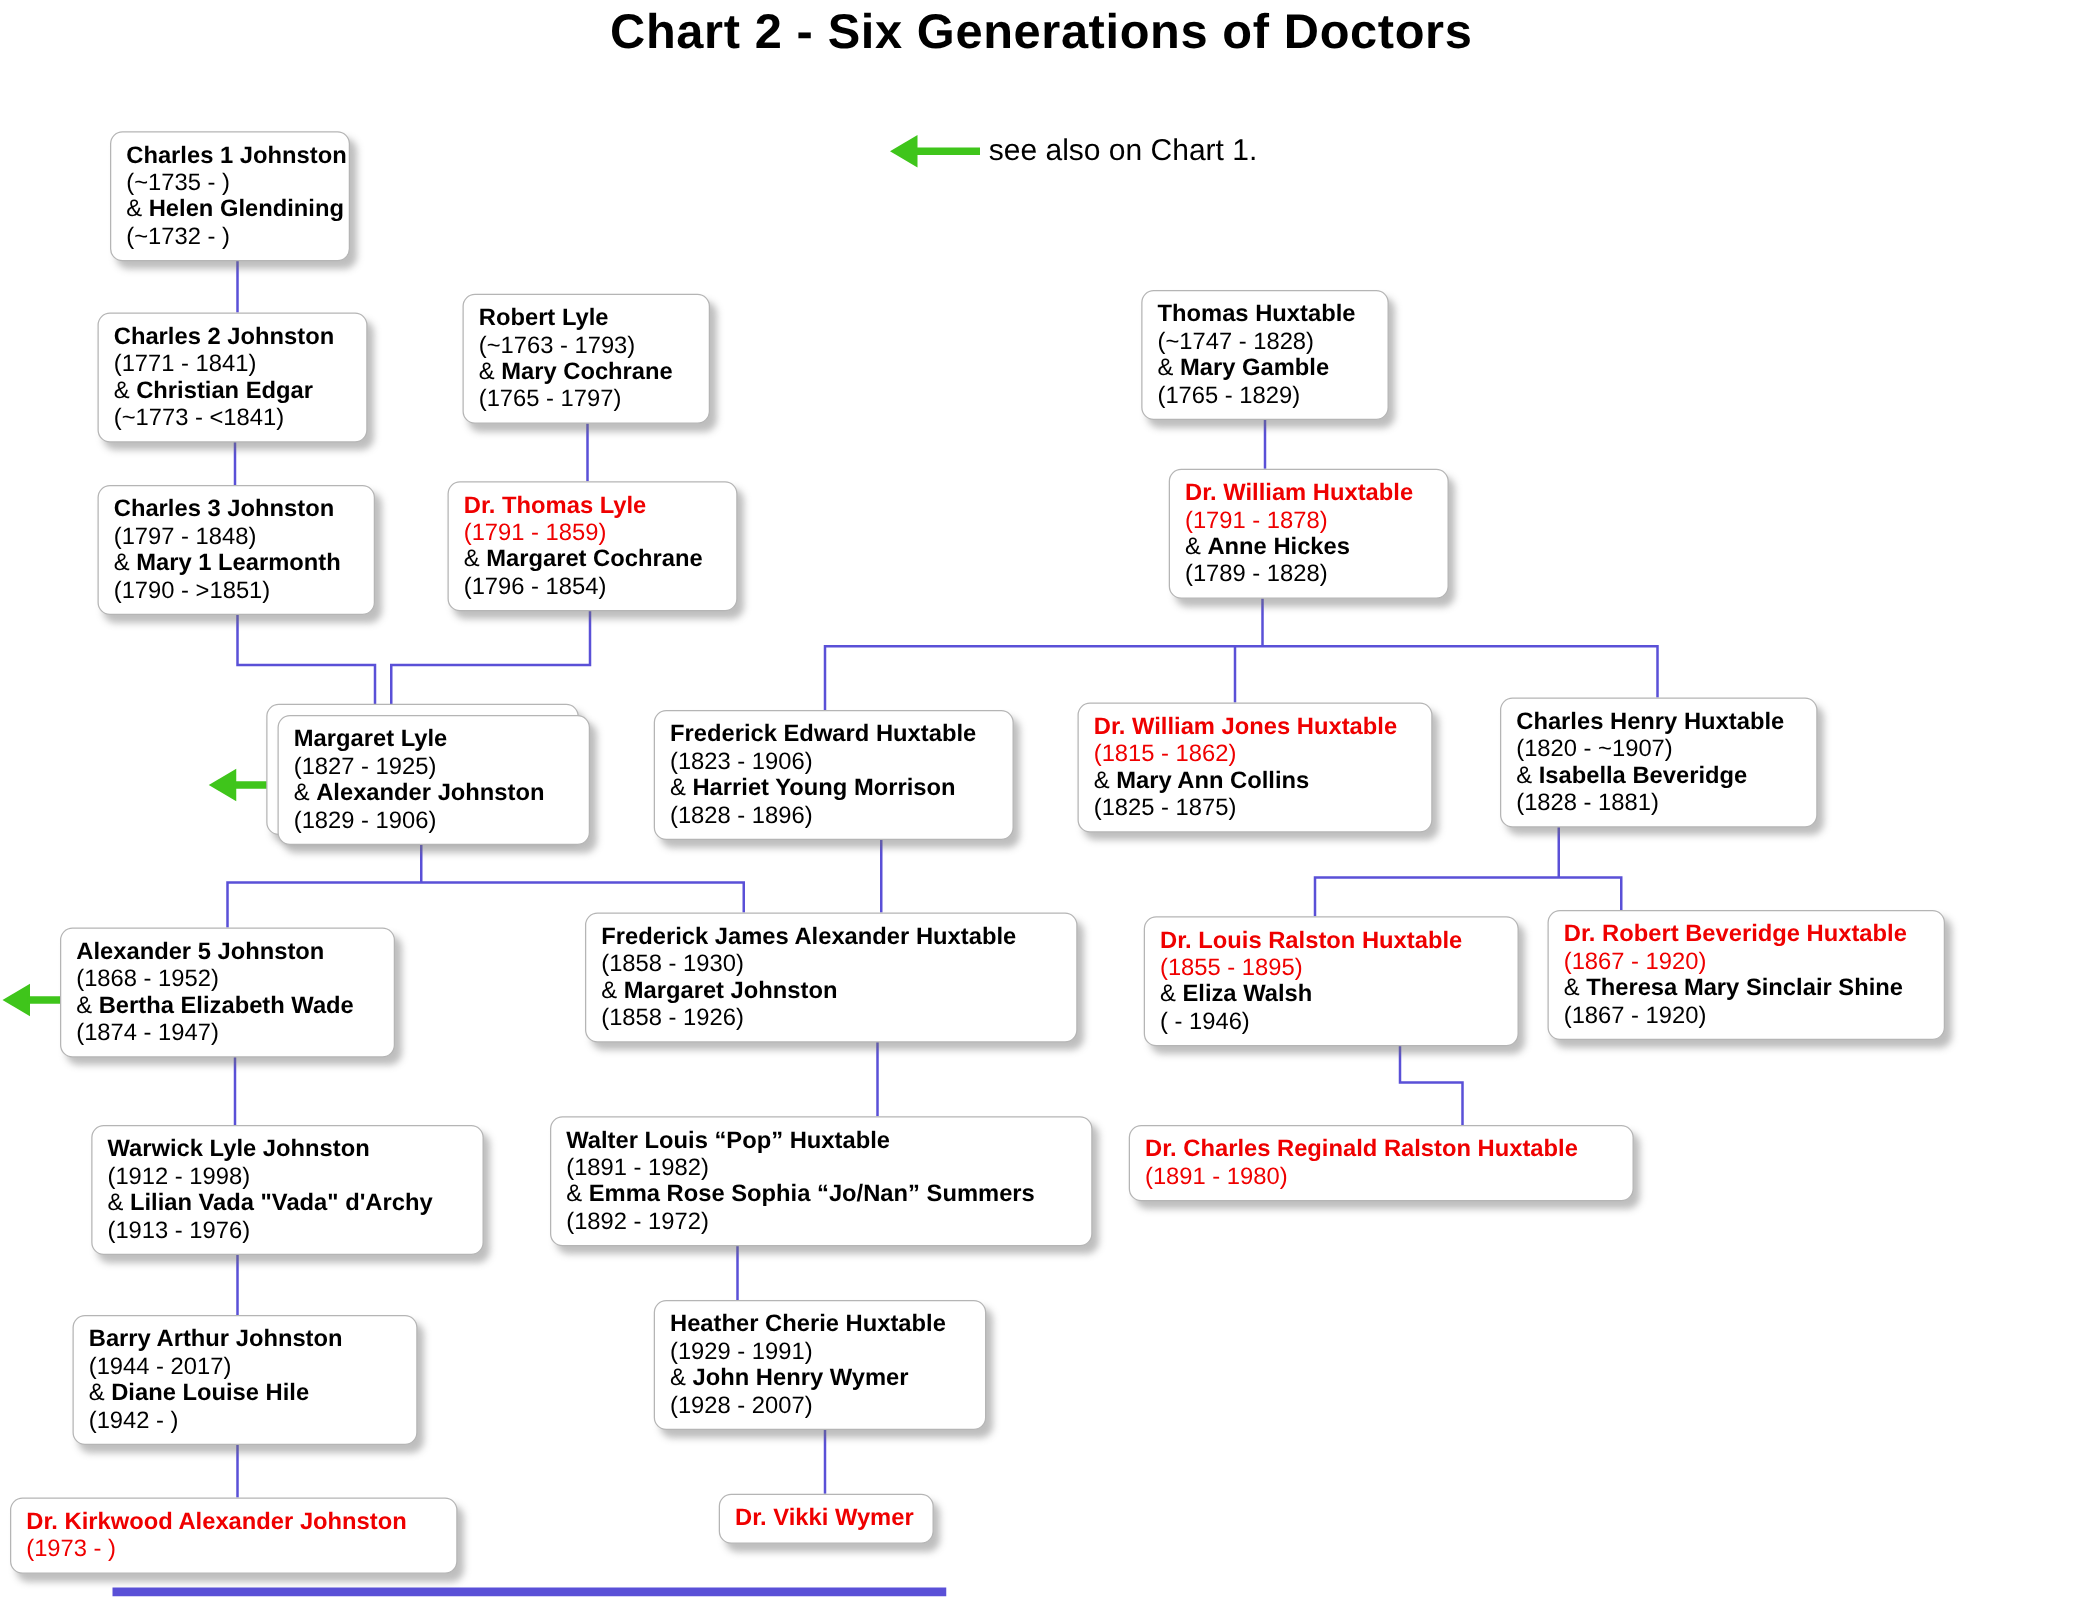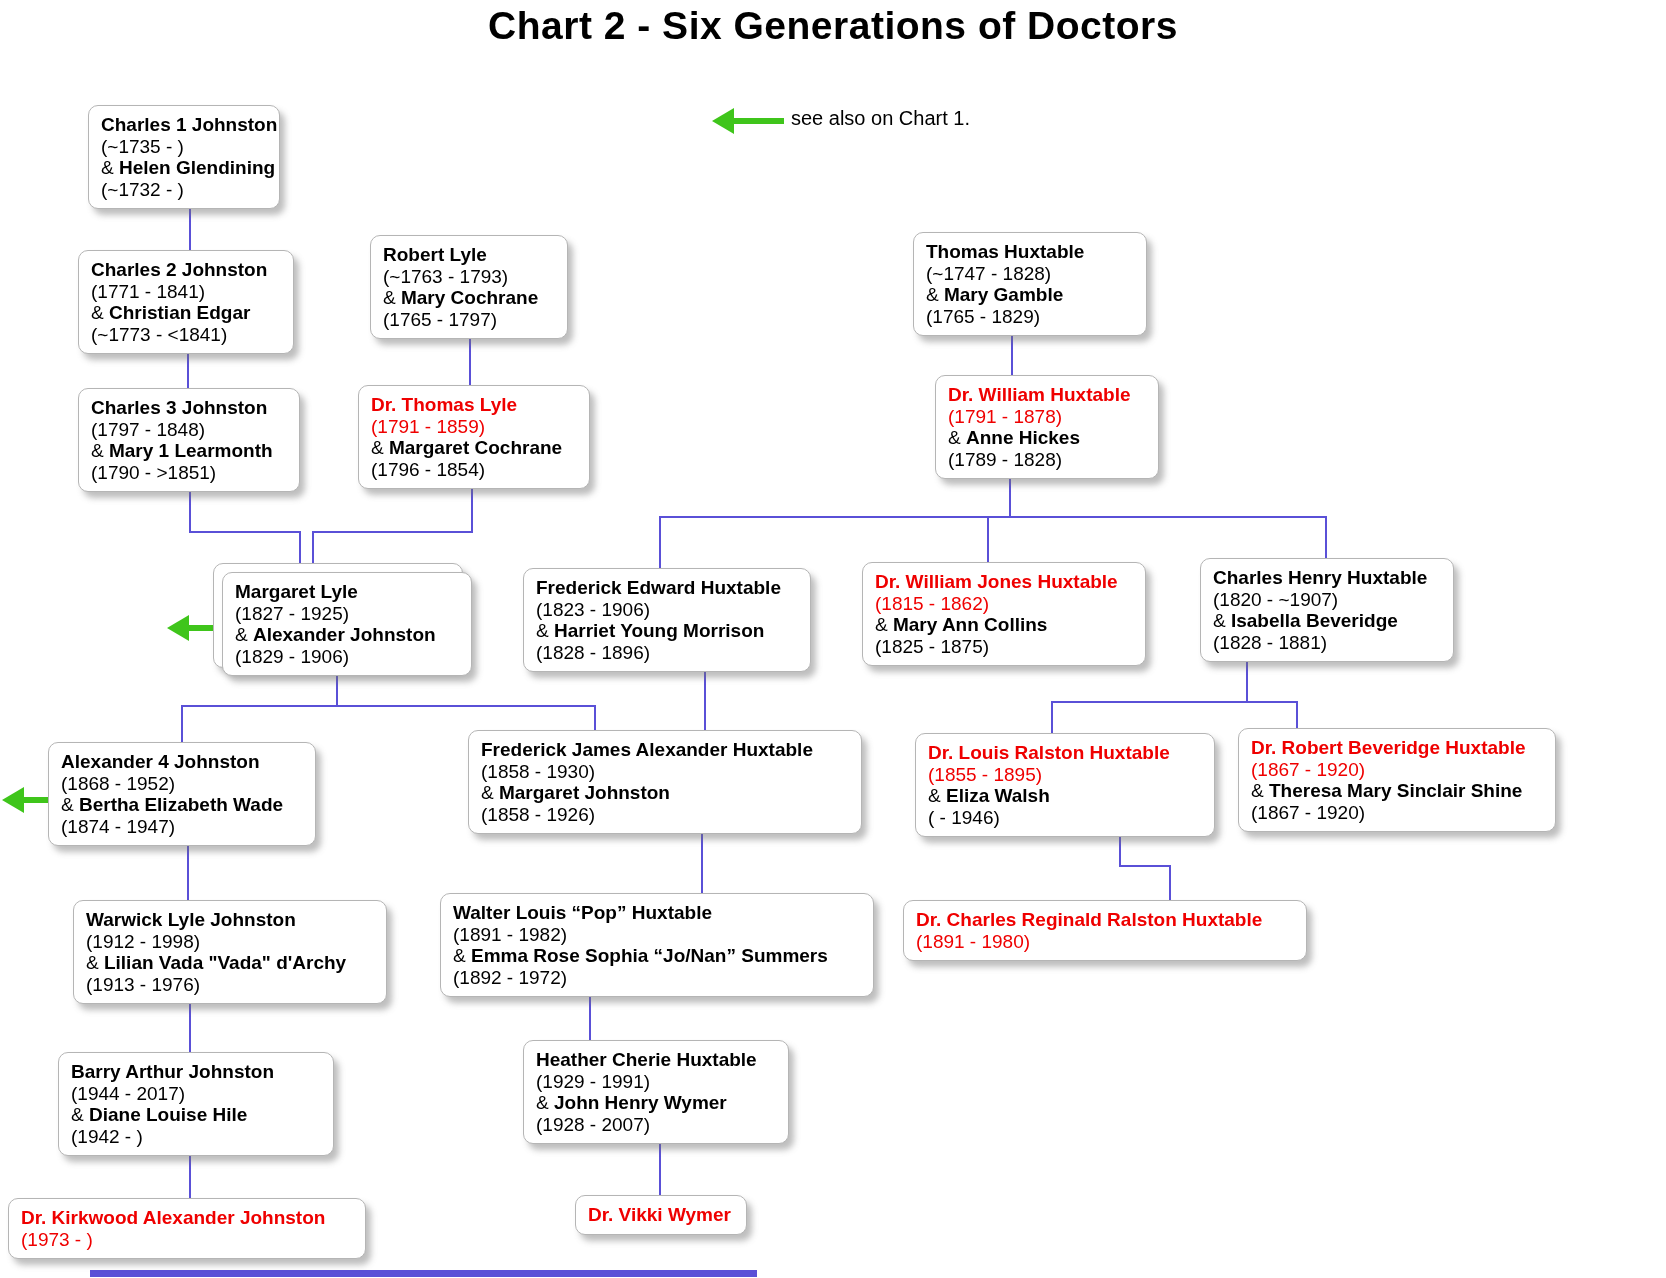--- a/index.html
+++ b/index.html
@@ -5,21 +5,21 @@
   html,body{margin:0;padding:0;}
   body{
     width:1666px;height:1278px;background:#ffffff;position:relative;overflow:hidden;
     font-family:"Liberation Sans", sans-serif;color:#000;
   }
   .title{
     position:absolute;top:4px;left:0;width:1666px;text-align:center;
     font-size:39px;font-weight:bold;letter-spacing:0.5px;
   }
   .note{
-    position:absolute;left:791px;top:107px;font-size:20px;white-space:nowrap;
+    position:absolute;left:791px;top:107px;font-size:24px;white-space:nowrap;
   }
   #lines{position:absolute;left:0;top:0;z-index:1;}
   #boxes{position:absolute;left:0;top:0;width:1666px;height:1278px;z-index:2;}
   .box{
     position:absolute;box-sizing:border-box;background:#fff;
     border:1.6px solid #b5b5b5;border-radius:10px;
     padding:8px 12px;
     box-shadow:5px 6px 6px rgba(110,110,110,0.45);
     font-size:19px;line-height:21.5px;white-space:nowrap;
   }
@@ -72,21 +72,21 @@
     </g>
   </svg>
 
 <div id="boxes">
     <div class="box" style="left: 88px; top: 105px; width: 192px;">
       <div class="ln b">Charles 1 Johnston</div>
       <div class="ln">(~1735 - )</div>
       <div class="ln b"><span class="amp">&amp; </span><span>Helen Glendining</span></div>
       <div class="ln">(~1732 - )</div>
     </div>
-    <div class="box" style="left: 913px; top: 232px; width: 234px;">
+    <div class="box" style="left: 913px; top: 232px; width: 198px;">
       <div class="ln b">Thomas Huxtable</div>
       <div class="ln">(~1747 - 1828)</div>
       <div class="ln b"><span class="amp">&amp; </span><span>Mary Gamble</span></div>
       <div class="ln">(1765 - 1829)</div>
     </div>
     <div class="box" style="left: 370px; top: 235px; width: 198px;">
       <div class="ln b">Robert Lyle</div>
       <div class="ln">(~1763 - 1793)</div>
       <div class="ln b"><span class="amp">&amp; </span><span>Mary Cochrane</span></div>
       <div class="ln">(1765 - 1797)</div>
@@ -152,21 +152,21 @@
       <div class="ln b"><span class="amp">&amp; </span><span>Margaret Johnston</span></div>
       <div class="ln">(1858 - 1926)</div>
     </div>
     <div class="box" style="left: 915px; top: 733px; width: 300px;">
       <div class="ln b r">Dr. Louis Ralston Huxtable</div>
       <div class="ln r">(1855 - 1895)</div>
       <div class="ln b"><span class="amp">&amp; </span><span>Eliza Walsh</span></div>
       <div class="ln">( - 1946)</div>
     </div>
     <div class="box" style="left: 48px; top: 742px; width: 268px;">
-      <div class="ln b">Alexander 4 Johnston</div>
+      <div class="ln b">Alexander 5 Johnston</div>
       <div class="ln">(1868 - 1952)</div>
       <div class="ln b"><span class="amp">&amp; </span><span>Bertha Elizabeth Wade</span></div>
       <div class="ln">(1874 - 1947)</div>
     </div>
     <div class="box" style="left: 440px; top: 893px; width: 434px;">
       <div class="ln b">Walter Louis “Pop” Huxtable</div>
       <div class="ln">(1891 - 1982)</div>
       <div class="ln b"><span class="amp">&amp; </span><span>Emma Rose Sophia “Jo/Nan” Summers</span></div>
       <div class="ln">(1892 - 1972)</div>
     </div>

